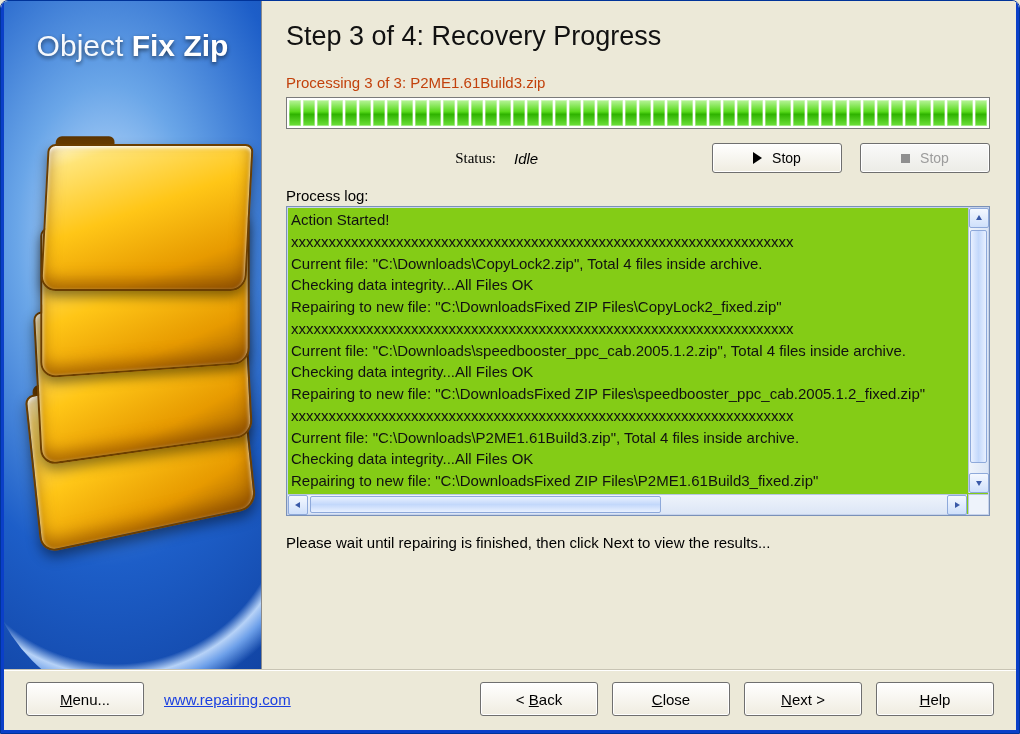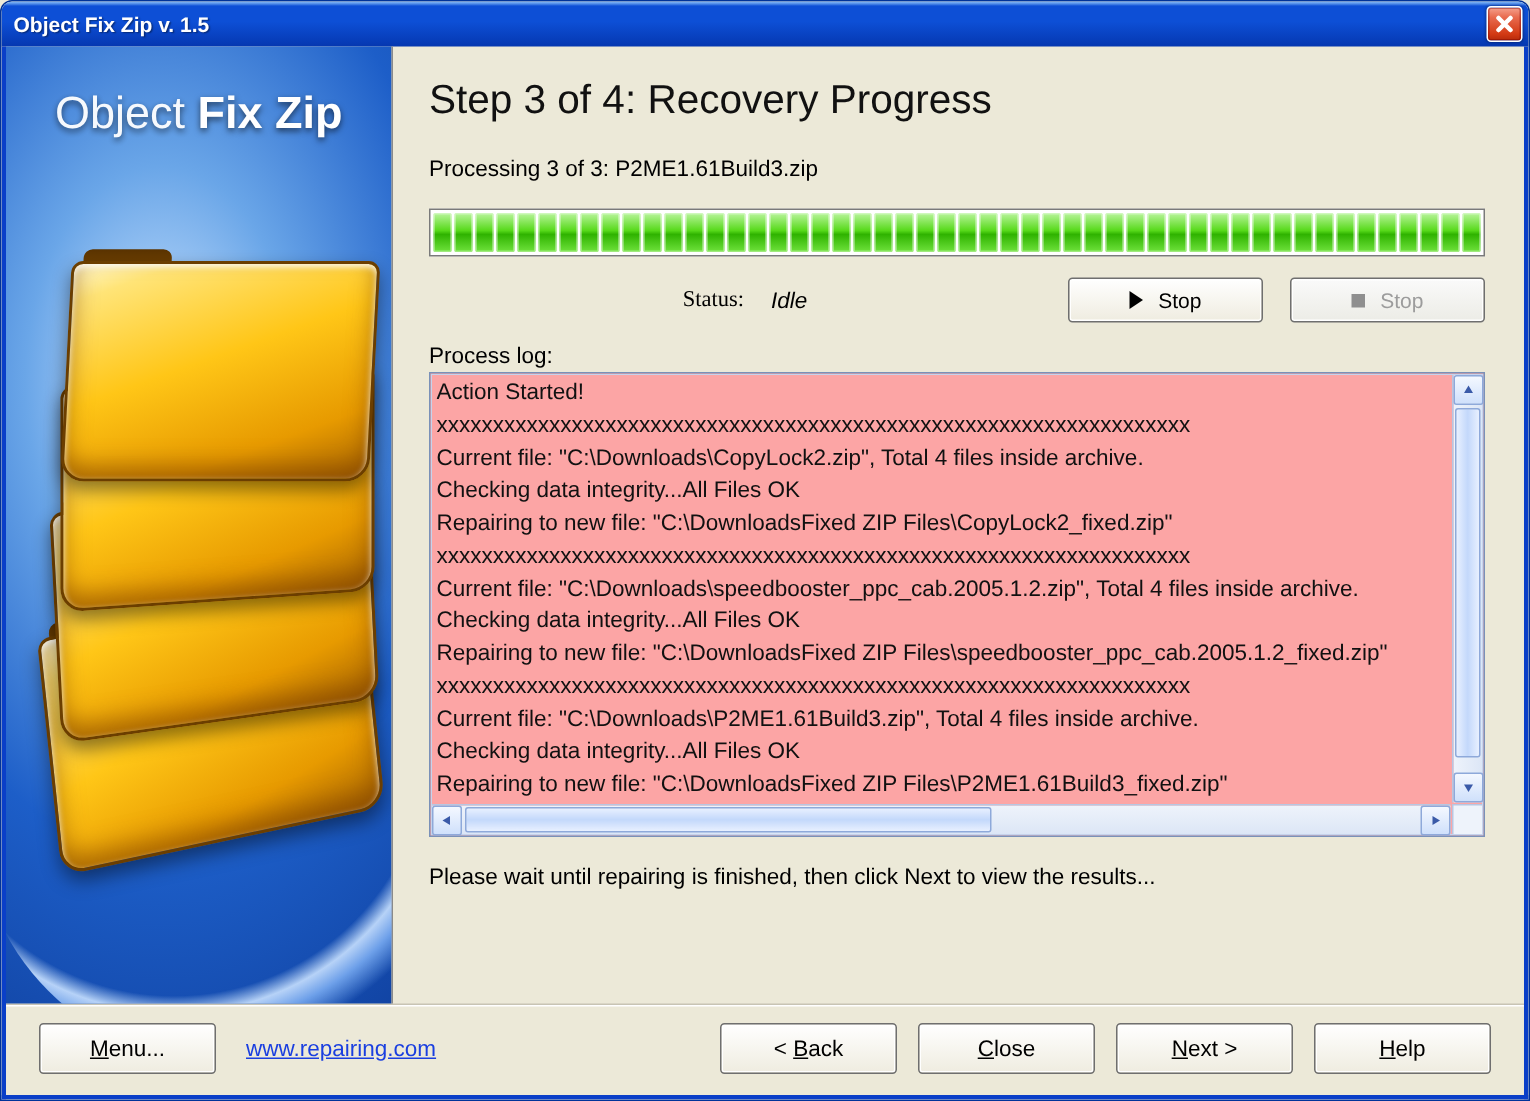--- a/index.html
+++ b/index.html
@@ -149,22 +149,22 @@
     flex-direction: column;
   }
   .step-title {
     font-size: 27px;
     font-weight: 400;
     color: #111;
     margin: 2px 0 22px;
   }
   .processing {
     font-size: 15px;
-    color: #000000;
-    margin-bottom: 18px;
+    color: #c2410c;
+    margin-bottom: 6px;
   }
 
   .progress {
     height: 32px;
     width: 100%;
     border: 1px solid #7a7a7a;
     background:#fff;
     display: flex;
     padding: 2px;
     gap: 2px;
@@ -206,21 +206,21 @@
     color:#9c9c9c; cursor:default;
     background: linear-gradient(to bottom,#fafafa,#ecece6);
   }
   .btn .play{ width:0;height:0;border-left:9px solid #000;border-top:6px solid transparent;border-bottom:6px solid transparent;}
   .btn .stopsq{ width:9px;height:9px;background:#8f8f8f;}
 
   .log-label{ margin-top:14px; font-size:15px;}
   .logbox{
     margin-top:2px;
     border:1px solid #7a91b8;
-    background:#fca5a5;
+    background:#84cc16;
     height:310px;
     position:relative;
     box-shadow: inset 0 0 0 1px #c6d3ec;
   }
   .logcontent{
     position:absolute;
     left:4px; right:22px; top:2px; bottom:22px;
     overflow:hidden;
     font-size:15px;
     line-height:1.45;
@@ -288,29 +288,20 @@
     margin-left:6px;
   }
   .footer .grow{flex:1;}
   .mn u{text-decoration:underline;}
 </style>
 </head>
 <body>
 
 <div class="window">
 
-  <div class="titlebar">
-    <span class="title">Object Fix Zip v. 1.5</span>
-    <span class="spacer"></span>
-    <div class="close-btn">
-      <svg viewBox="0 0 12 12">
-          <path d="M2 2 L10 10 M10 2 L2 10"></path>
-        </svg>
-    </div>
-  </div>
 
   <div class="client">
     <div class="body-row">
 
       <div class="sidebar">
         <div class="brand">
           <span class="lt">Object</span>
           <b>Fix</b>
           <b>Zip</b>
         </div>

